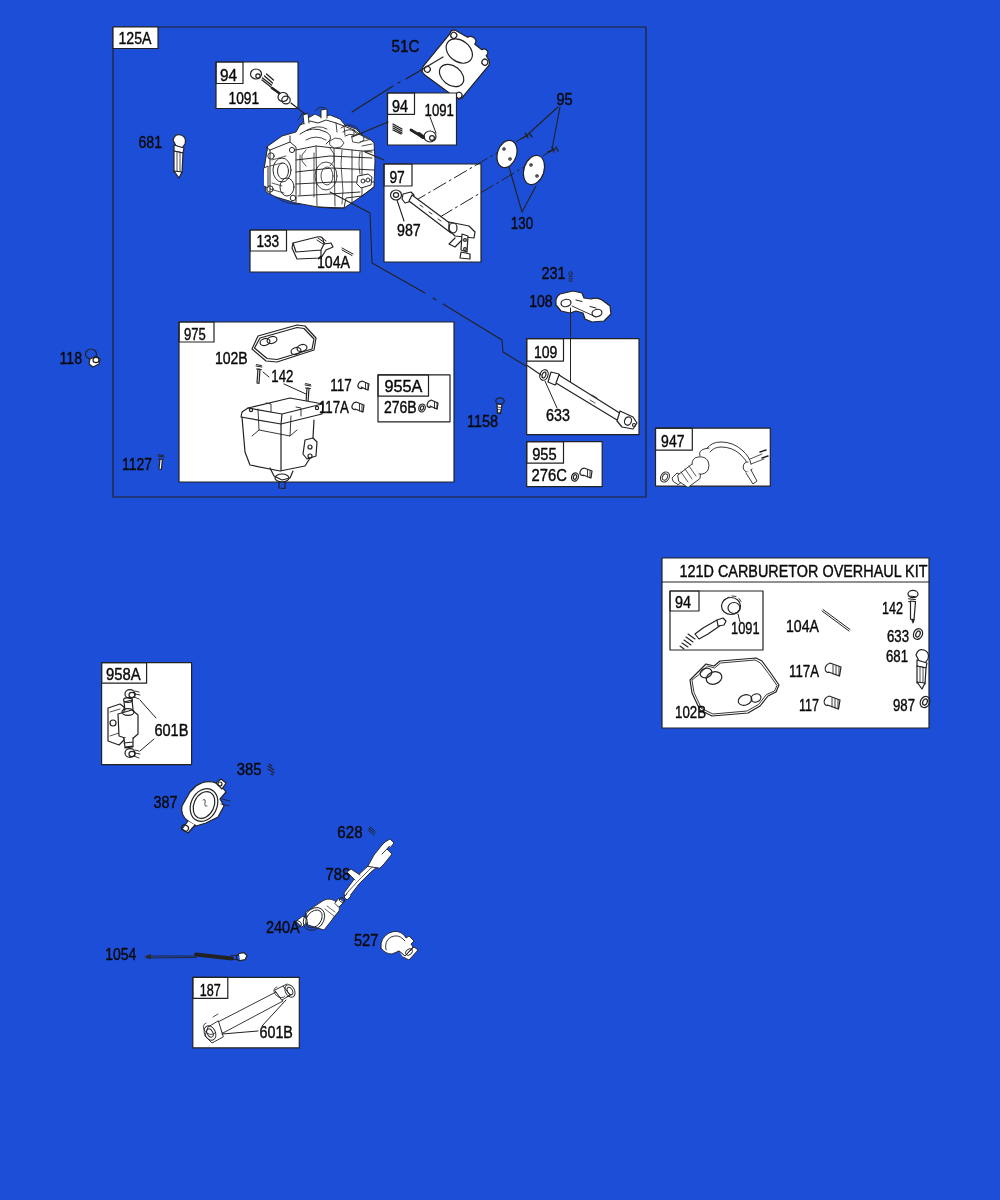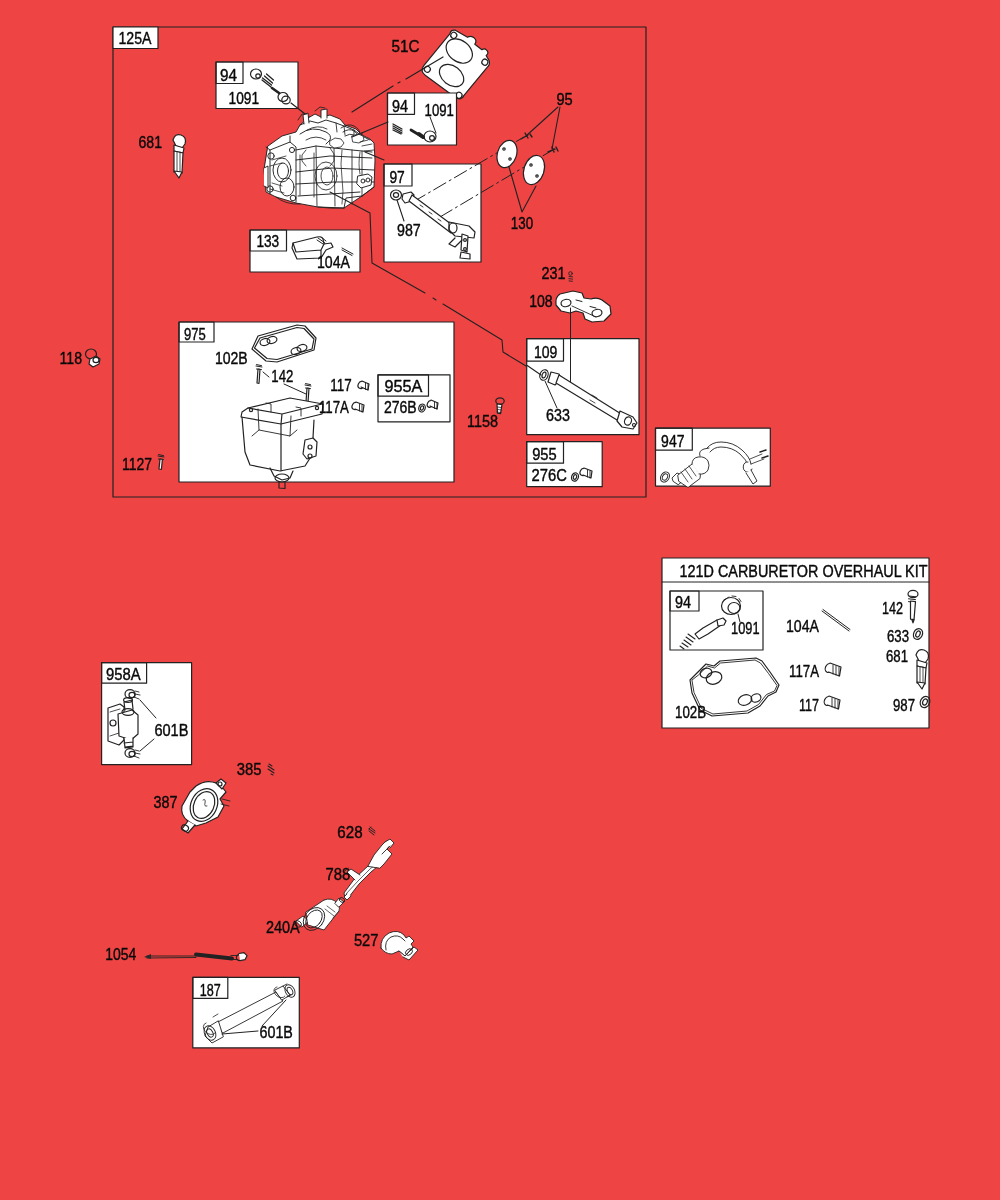--- a/index.html
+++ b/index.html
@@ -1,16 +1,16 @@
 <!DOCTYPE html>
 <html><head>
 <meta charset="utf-8">
 <style>
   html,body{margin:0;padding:0;background:#ffffff;}
-  #page{position:relative;width:1000px;height:1200px;background:#ef4444;overflow:hidden;}
+  #page{position:relative;width:1000px;height:1200px;background:#1d4ed8;overflow:hidden;}
   svg{position:absolute;left:0;top:0;}
   text{font-family:"Liberation Sans",sans-serif;fill:#0a0a0a;}
 </style>
 </head>
 <body>
 <div id="page">
 <svg width="1000" height="1200" viewBox="0 0 1000 1200" fill="none" stroke-linecap="round" stroke-linejoin="round">
 <g id="main" stroke="#222222" stroke-width="1.2">
 
 <rect x="113" y="27" width="533" height="470" fill="none"></rect>

